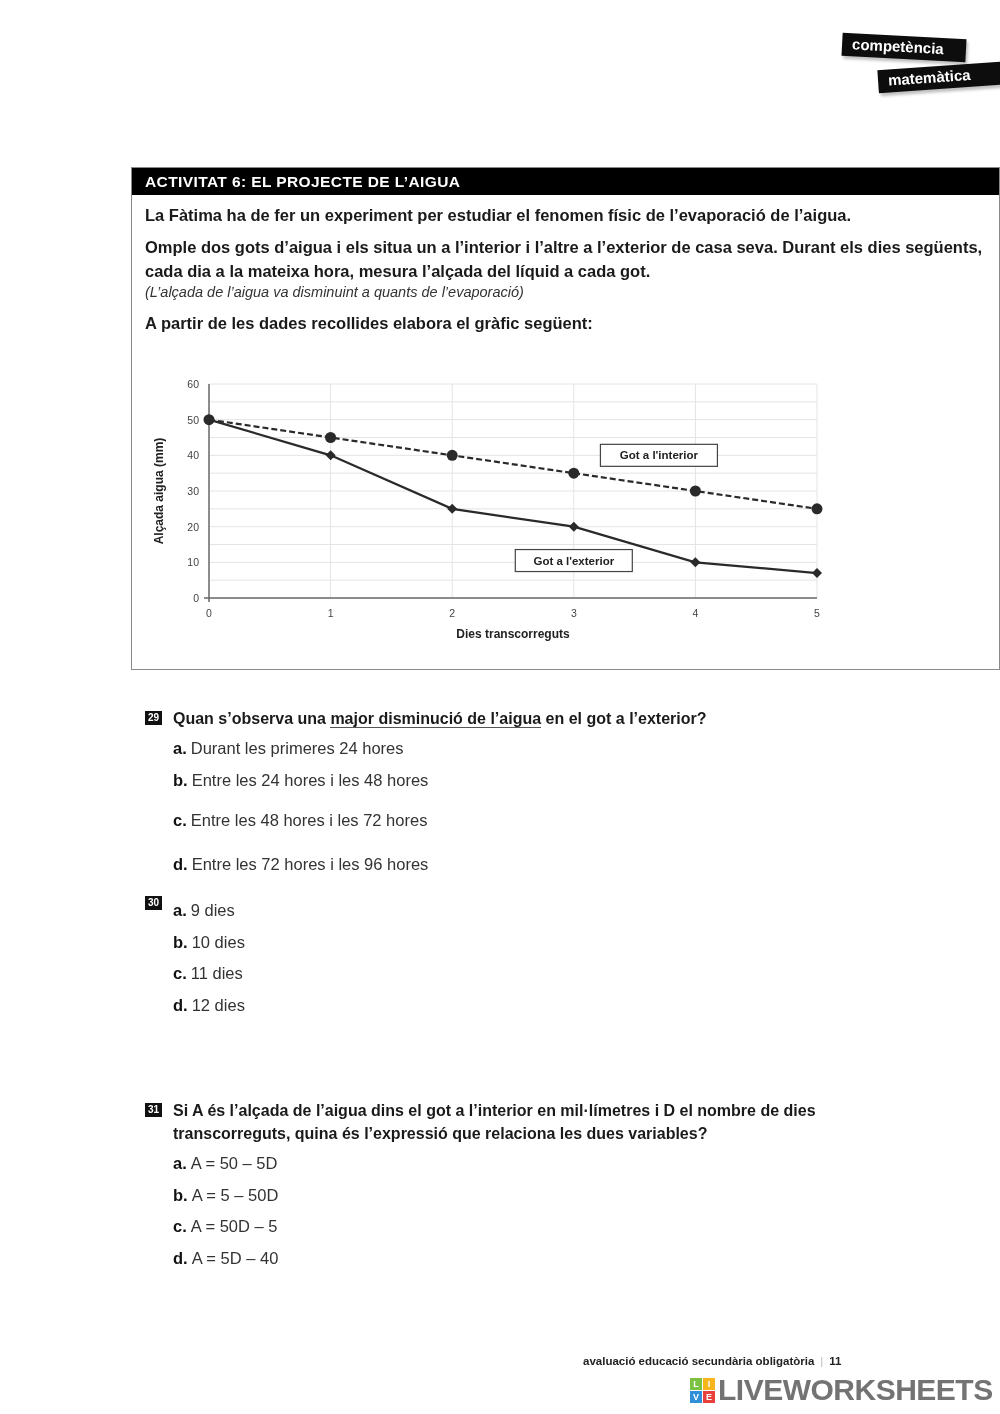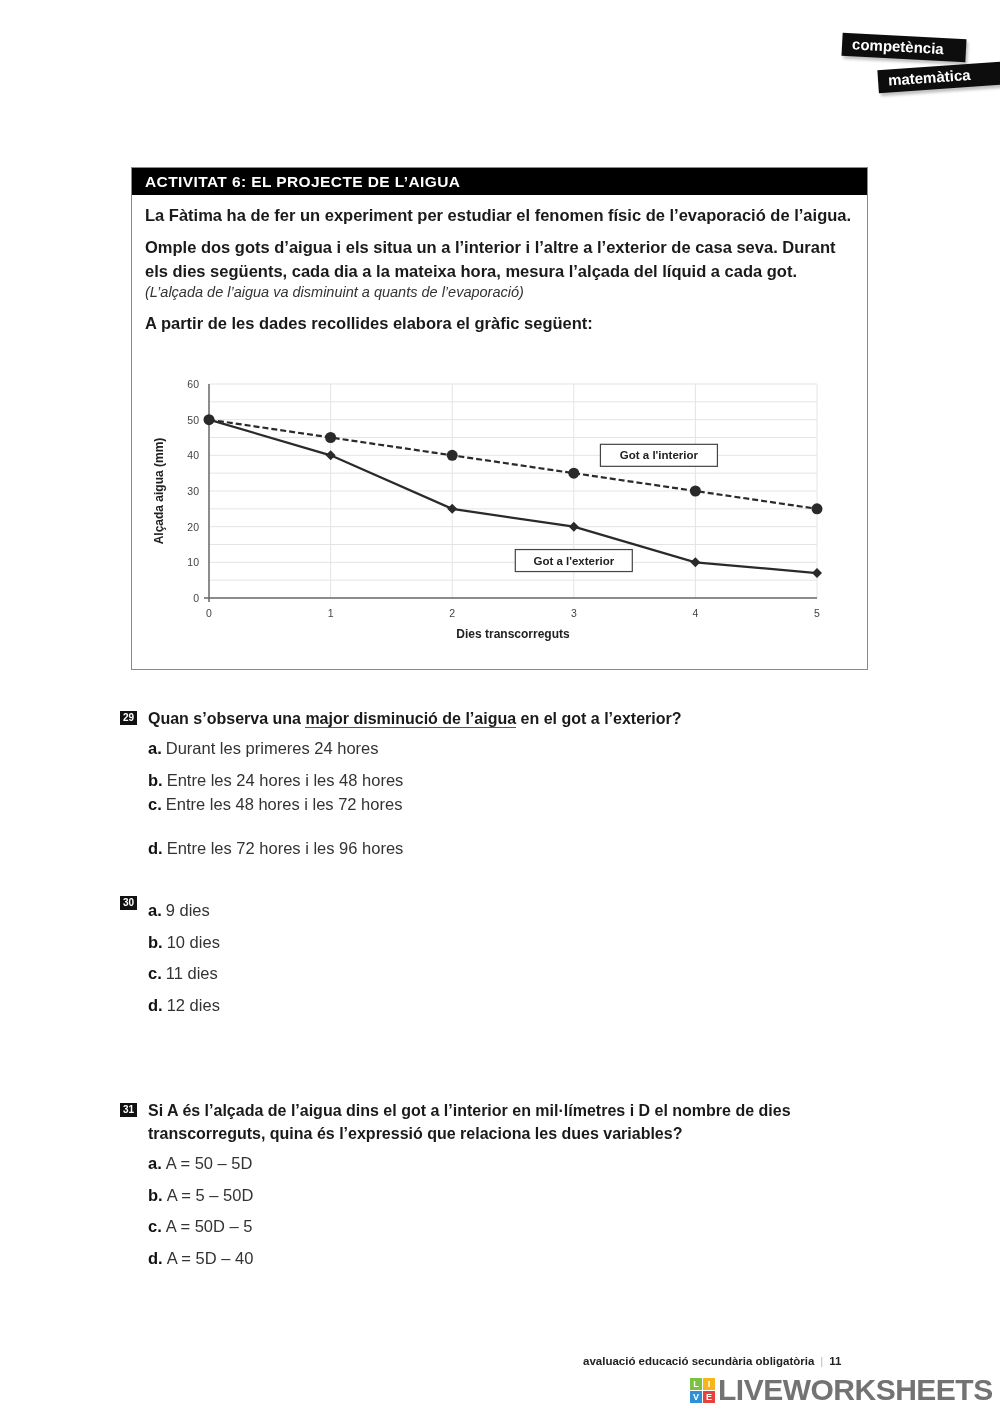--- a/index.html
+++ b/index.html
@@ -3,32 +3,32 @@
 <meta charset="utf-8">
 <style>
   html, body { margin:0; padding:0; }
   body { width:1000px; height:1414px; background:#ffffff; position:relative; overflow:hidden;
          font-family:"Liberation Sans", sans-serif; color:#1a1a1a; }
   .tag { position:absolute; background:#0d0d0d; color:#fff; font-weight:bold; font-size:15px;
          padding:2px 10px 4px 10px; box-shadow:2px 3px 3px rgba(0,0,0,0.25); }
   .tag1 { left:842px; top:36px; width:104px; transform:rotate(3deg); }
   .tag2 { left:878px; top:66px; width:104px; transform:rotate(-4deg); }
 
-  .activity { position:absolute; left:131px; top:167px; width:737px; height:503px;
+  .activity { position:absolute; left:131px; top:167px; width:869px; height:503px;
               border:1px solid #8a8a8a; box-sizing:border-box; }
   .activity-header { background:#000; color:#fff; font-weight:bold; font-size:15.5px;
                      letter-spacing:0.4px; height:27px; line-height:27px; padding-left:13px; }
   .activity-body { padding:8px 13px 0 13px; }
   .p-bold { font-weight:bold; font-size:16.5px; line-height:24px; margin:0 0 8px 0; }
   .p-italic { font-style:italic; font-size:14.5px; line-height:18px; margin:-6px 0 10px 0; color:#333; }
 
   .chart { position:absolute; left:0; top:0; }
   .chart text { font-family:"Liberation Sans", sans-serif; }
 
-  .question { position:absolute; left:120px; width:740px; }
+  .question { position:absolute; left:145px; width:740px; }
   .qnum { display:inline-block; width:17px; height:14px; background:#111; color:#fff; font-size:10px;
           font-weight:bold; text-align:center; line-height:14px; vertical-align:1px; margin-right:7px; }
   .qtext { font-weight:bold; font-size:16px; line-height:23px; }
   .qline { position:relative; padding-left:28px; }
   .qline .qnum { position:absolute; left:0; top:4px; }
   .u { border-bottom:1.5px solid #555; }
   .opt { font-size:16.5px; line-height:20px; margin-left:28px; color:#333; }
   .opt .letter { font-weight:bold; color:#111; margin-right:4px; }
 
   .footer { position:absolute; left:583px; top:1355px; font-size:11.5px; font-weight:bold; color:#222; }
@@ -120,21 +120,21 @@
   <text id="xlabel" x="513" y="638" text-anchor="middle" font-size="12" font-weight="bold" fill="#222">Dies transcorreguts</text>
   <text id="ylabel" x="0" y="0" transform="translate(163,491) rotate(-90)" text-anchor="middle" font-size="12" font-weight="bold" fill="#222">Alçada aigua (mm)</text>
 </svg>
 
 <div class="question" style="top:707px;">
   <div class="qline qtext">
     <span class="qnum">29</span><span>Quan s’observa una </span><span class="u">major disminució de l’aigua</span><span> en el got a l’exterior?</span>
   </div>
   <div class="opts" style="margin-top:8px;">
     <div class="opt" style="margin-bottom:11.5px"><span class="letter">a.</span><span>Durant les primeres 24 hores</span></div>
-    <div class="opt" style="margin-bottom:4px"><span class="letter">b.</span><span>Entre les 24 hores i les 48 hores</span></div>
+    <div class="opt" style="margin-bottom:20px"><span class="letter">b.</span><span>Entre les 24 hores i les 48 hores</span></div>
     <div class="opt" style="margin-bottom:24px"><span class="letter">c.</span><span>Entre les 48 hores i les 72 hores</span></div>
     <div class="opt"><span class="letter">d.</span><span>Entre les 72 hores i les 96 hores</span></div>
   </div>
 </div>
 
 <div class="question" style="top:892px;">
   <div class="qline qtext">
     <span class="qnum">30</span>
   </div>
   <div class="opts" style="margin-top:8px;">

